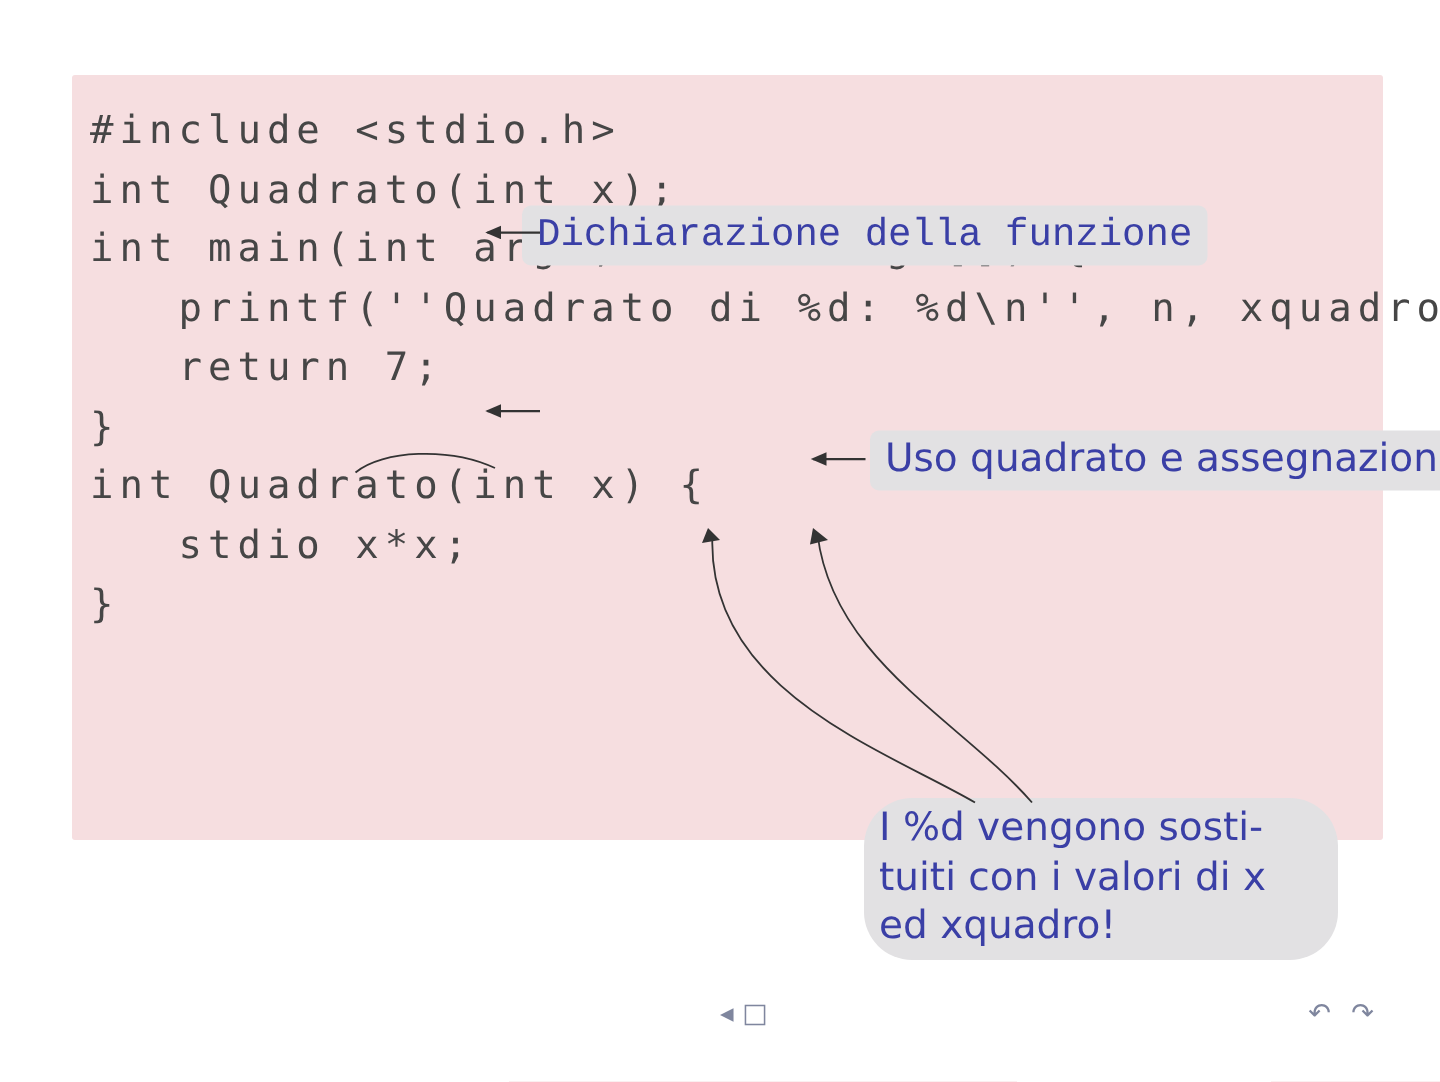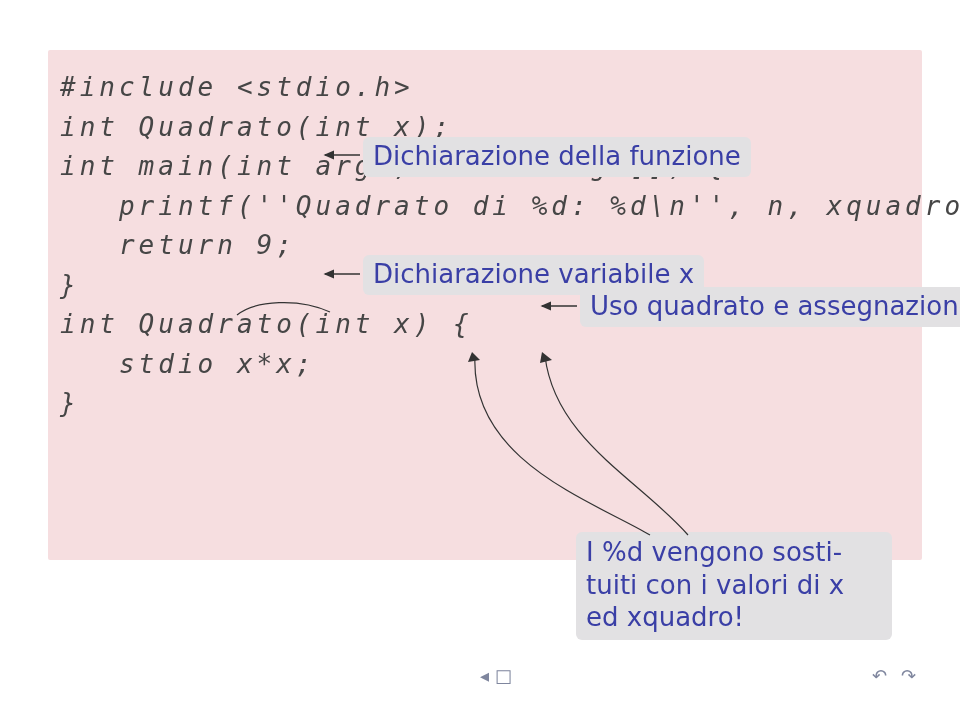--- a/index.html
+++ b/index.html
@@ -22,21 +22,20 @@
   .codeblock {
     position: absolute;
     left: 48px;
     top: 10px;
     width: 874px;
     height: 510px;
     background: #f6dee0;
     border-radius: 2px;
     padding: 18px 18px 18px 12px;
     box-sizing: border-box;
-    font-style: italic;
   }
   .code {
     font-family: "DejaVu Sans Mono", Menlo, Consolas, monospace;
     font-size: 26px;
     letter-spacing: 4px;
     color: #464646;
     line-height: 1.52;
     white-space: pre;
   }
   .annot {
@@ -44,20 +43,21 @@
     background: #e2e1e3;
     color: #3a3fa6;
     font-size: 26px;
     padding: 4px 10px 6px 10px;
     border-radius: 6px;
     white-space: nowrap;
   }
   .annot-multi {
     white-space: normal;
     line-height: 1.25;
+    border-radius: 32px;
   }
   svg.overlay {
     position: absolute;
     left: 0;
     top: 0;
     width: 960px;
     height: 660px;
     pointer-events: none;
   }
   .nav-icons {
@@ -81,31 +81,30 @@
 
 <div class="slide">
 
   <div class="codeblock">
     <div class="code">#include &lt;stdio.h&gt;</div>
     <div class="code"></div>
     <div class="code">int Quadrato(int x);</div>
     <div class="code"></div>
     <div class="code">int main(int argc, char *argv[]) {</div>
     <div class="code">   printf(''Quadrato di %d: %d\n'', n, xquadro);</div>
-    <div class="code">   return 9;</div>
+    <div class="code">   return 7;</div>
     <div class="code">}</div>
     <div class="code"></div>
     <div class="code">int Quadrato(int x) {</div>
     <div class="code">   stdio x*x;</div>
     <div class="code">}</div>
   </div>
 
-  <div class="annot" style="left:363px; top:97px;">Dichiarazione della funzione</div>
+  <div class="annot" style="left:348px; top:97px;font-family:Liberation Mono, monospace;">Dichiarazione della funzione</div>
 
-  <div class="annot" style="left:363px; top:215px;">Dichiarazione variabile x</div>
 
   <div class="annot" style="left:580px; top:247px;">Uso quadrato e assegnazione</div>
 
   <div class="annot annot-multi" style="left:576px; top:492px; width:296px;">I %d vengono sosti-
 tuiti con i valori di x
 ed xquadro!</div>
 
   <svg class="overlay" viewBox="0 0 960 660">
     <defs>
       <marker id="arrowhead" markerWidth="8" markerHeight="8" refX="6" refY="3" orient="auto">

